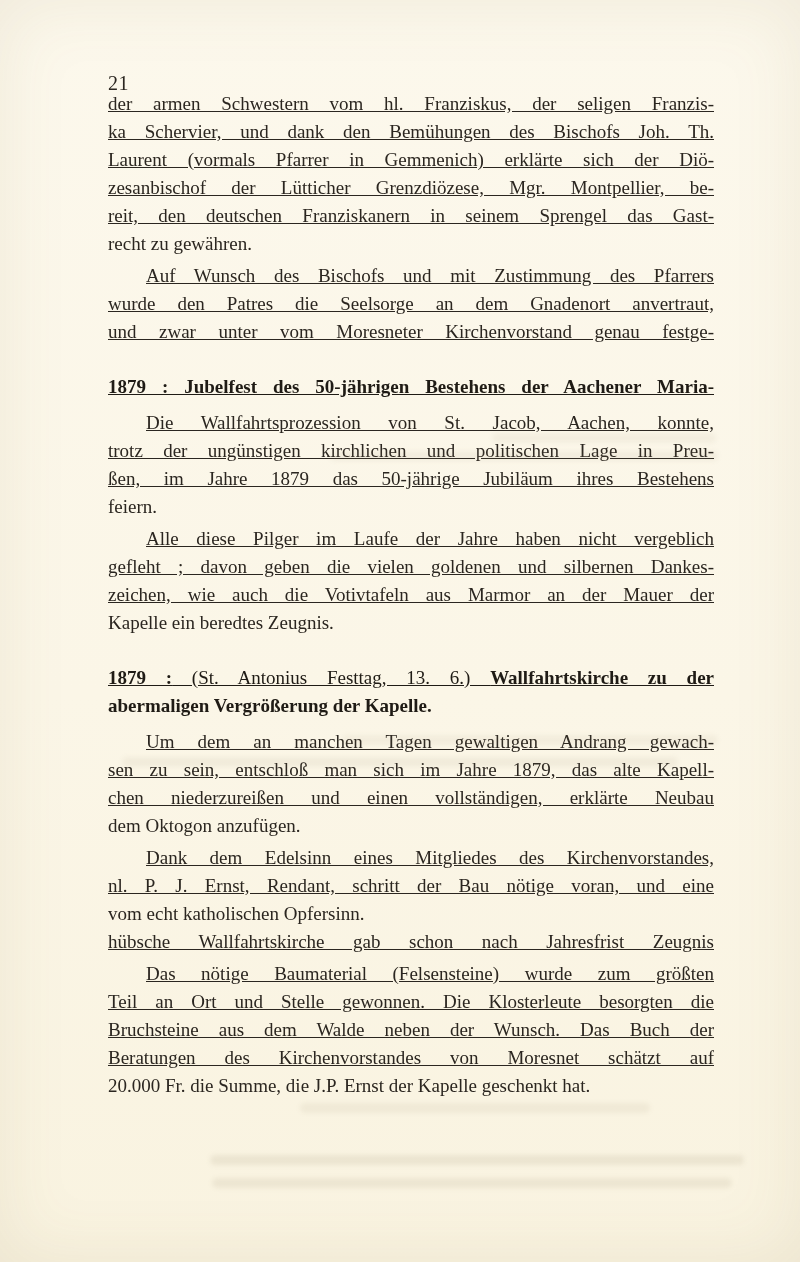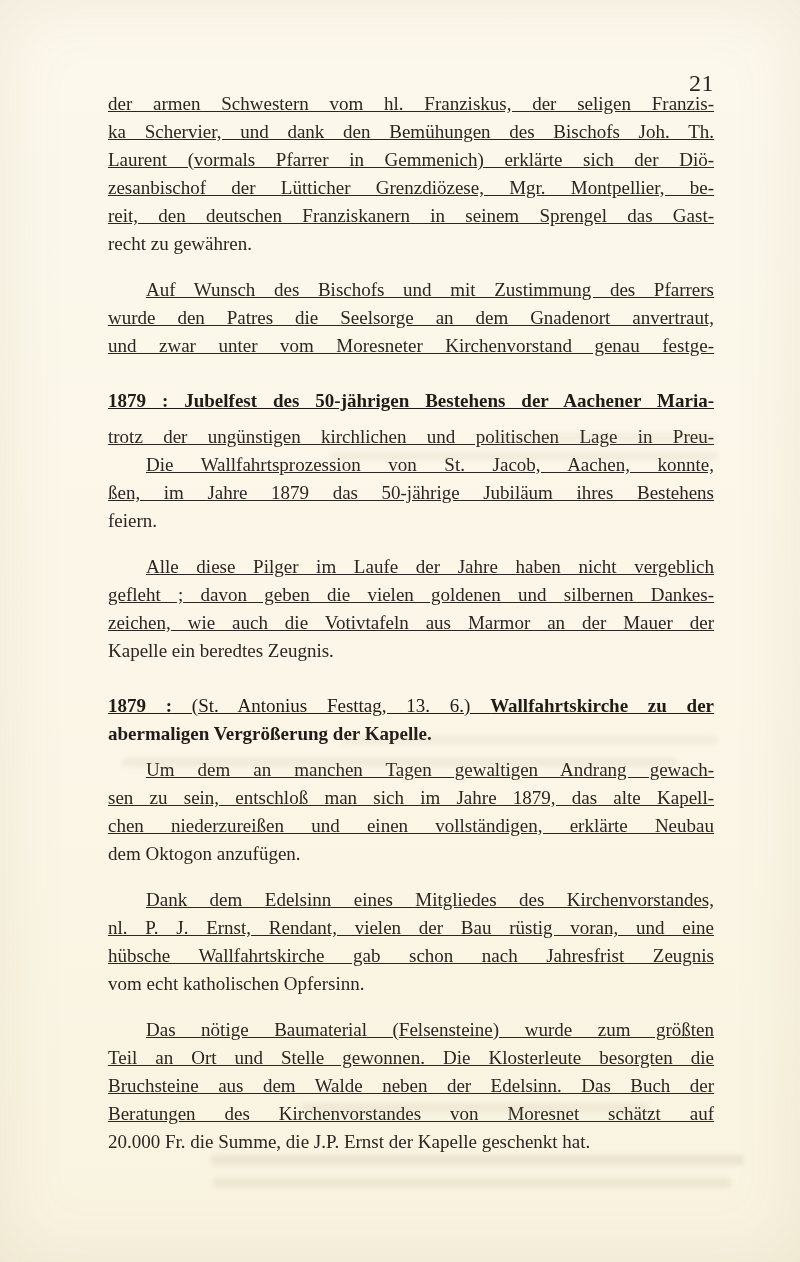--- a/index.html
+++ b/index.html
@@ -18,31 +18,30 @@
     background:linear-gradient(180deg,#fcf8ec 0%,#fbf6e7 55%,#f9f3e0 100%);
     font-family:"Liberation Serif","DejaVu Serif",serif;
   }
   
   body::after{
     content:"";position:absolute;inset:0;pointer-events:none;
     box-shadow:inset 0 0 70px rgba(125,105,60,0.10);
   }
   .page-number{
     position:absolute;left:108px;top:72px;width:606px;
-    text-align:right;
-    font-size:24px;line-height:22px;
+    font-size:20px;line-height:22px;
     color:var(--ink);
     letter-spacing:0.5px;
   }
   .text-block{
     position:absolute;left:108px;top:90px;width:606px;
     font-size:19px;line-height:28px;
     color:var(--ink);
   }
-  .block{margin-top:18px;}
+  .block{margin-top:4px;}
   .block:first-child{margin-top:0;}
   .block.heading{margin-top:27px;color:var(--heading-ink);}
   .heading + .paragraph{margin-top:8px;}
   .line{height:28px;overflow:hidden;white-space:normal;}
   .line.justify{text-align:justify;text-decoration:underline;}
   .line.justify::after{content:"";display:inline-block;width:100%;height:0;}
   .line.last{text-align:left;}
   .line.indent{text-indent:38px;}
   .seg{font-weight:400;text-align:right;}
   .seg.bold{font-weight:700;}
@@ -76,22 +75,22 @@
     </div>
     <div class="block paragraph">
       <div class="line justify indent"><span class="seg">Auf Wunsch des Bischofs und mit Zustimmung des Pfarrers</span></div>
       <div class="line justify"><span class="seg">wurde den Patres die Seelsorge an dem Gnadenort anvertraut,</span></div>
       <div class="line justify"><span class="seg">und zwar unter vom Moresneter Kirchenvorstand genau festge-</span></div>
     </div>
     <div class="block heading">
       <div class="line justify"><span class="seg bold">1879 : Jubelfest des 50-jährigen Bestehens der Aachener Maria-</span></div>
     </div>
     <div class="block paragraph">
+      <div class="line justify indent"><span class="seg">Die Wallfahrtsprozession von St. Jacob, Aachen, konnte,</span></div>
       <div class="line justify"><span class="seg">trotz der ungünstigen kirchlichen und politischen Lage in Preu-</span></div>
-      <div class="line justify indent"><span class="seg">Die Wallfahrtsprozession von St. Jacob, Aachen, konnte,</span></div>
       <div class="line justify"><span class="seg">ßen, im Jahre 1879 das 50-jährige Jubiläum ihres Bestehens</span></div>
       <div class="line last"><span class="seg">feiern.</span></div>
     </div>
     <div class="block paragraph">
       <div class="line justify indent"><span class="seg">Alle diese Pilger im Laufe der Jahre haben nicht vergeblich</span></div>
       <div class="line justify"><span class="seg">gefleht ; davon geben die vielen goldenen und silbernen Dankes-</span></div>
       <div class="line justify"><span class="seg">zeichen, wie auch die Votivtafeln aus Marmor an der Mauer der</span></div>
       <div class="line last"><span class="seg">Kapelle ein beredtes Zeugnis.</span></div>
     </div>
     <div class="block heading">
@@ -99,28 +98,28 @@
       <div class="line last"><span class="seg bold">abermaligen Vergrößerung der Kapelle.</span></div>
     </div>
     <div class="block paragraph">
       <div class="line justify indent"><span class="seg">Um dem an manchen Tagen gewaltigen Andrang gewach-</span></div>
       <div class="line justify"><span class="seg">sen zu sein, entschloß man sich im Jahre 1879, das alte Kapell-</span></div>
       <div class="line justify"><span class="seg">chen niederzureißen und einen vollständigen, erklärte Neubau</span></div>
       <div class="line last"><span class="seg">dem Oktogon anzufügen.</span></div>
     </div>
     <div class="block paragraph">
       <div class="line justify indent"><span class="seg">Dank dem Edelsinn eines Mitgliedes des Kirchenvorstandes,</span></div>
-      <div class="line justify"><span class="seg">nl. P. J. Ernst, Rendant, vielen der Bau rüstig voran, und eine</span></div>
+      <div class="line justify"><span class="seg">nl. P. J. Ernst, Rendant, schritt der Bau nötige voran, und eine</span></div>
+      <div class="line last"><span class="seg">vom echt katholischen Opfersinn.</span></div>
       <div class="line justify"><span class="seg">hübsche Wallfahrtskirche gab schon nach Jahresfrist Zeugnis</span></div>
-      <div class="line last"><span class="seg">vom echt katholischen Opfersinn.</span></div>
     </div>
     <div class="block paragraph">
       <div class="line justify indent"><span class="seg">Das nötige Baumaterial (Felsensteine) wurde zum größten</span></div>
       <div class="line justify"><span class="seg">Teil an Ort und Stelle gewonnen. Die Klosterleute besorgten die</span></div>
-      <div class="line justify"><span class="seg">Bruchsteine aus dem Walde neben der Edelsinn. Das Buch der</span></div>
+      <div class="line justify"><span class="seg">Bruchsteine aus dem Walde neben der Wunsch. Das Buch der</span></div>
       <div class="line justify"><span class="seg">Beratungen des Kirchenvorstandes von Moresnet schätzt auf</span></div>
       <div class="line last"><span class="seg">20.000 Fr. die Summe, die J.P. Ernst der Kapelle geschenkt hat.</span></div>
     </div>
   </div>
 
 <div class="ghost g1"></div>
 <div class="ghost g2"></div>
 <div class="ghost g3"></div>
 <div class="ghost g4"></div>
 <div class="ghost g5"></div>

